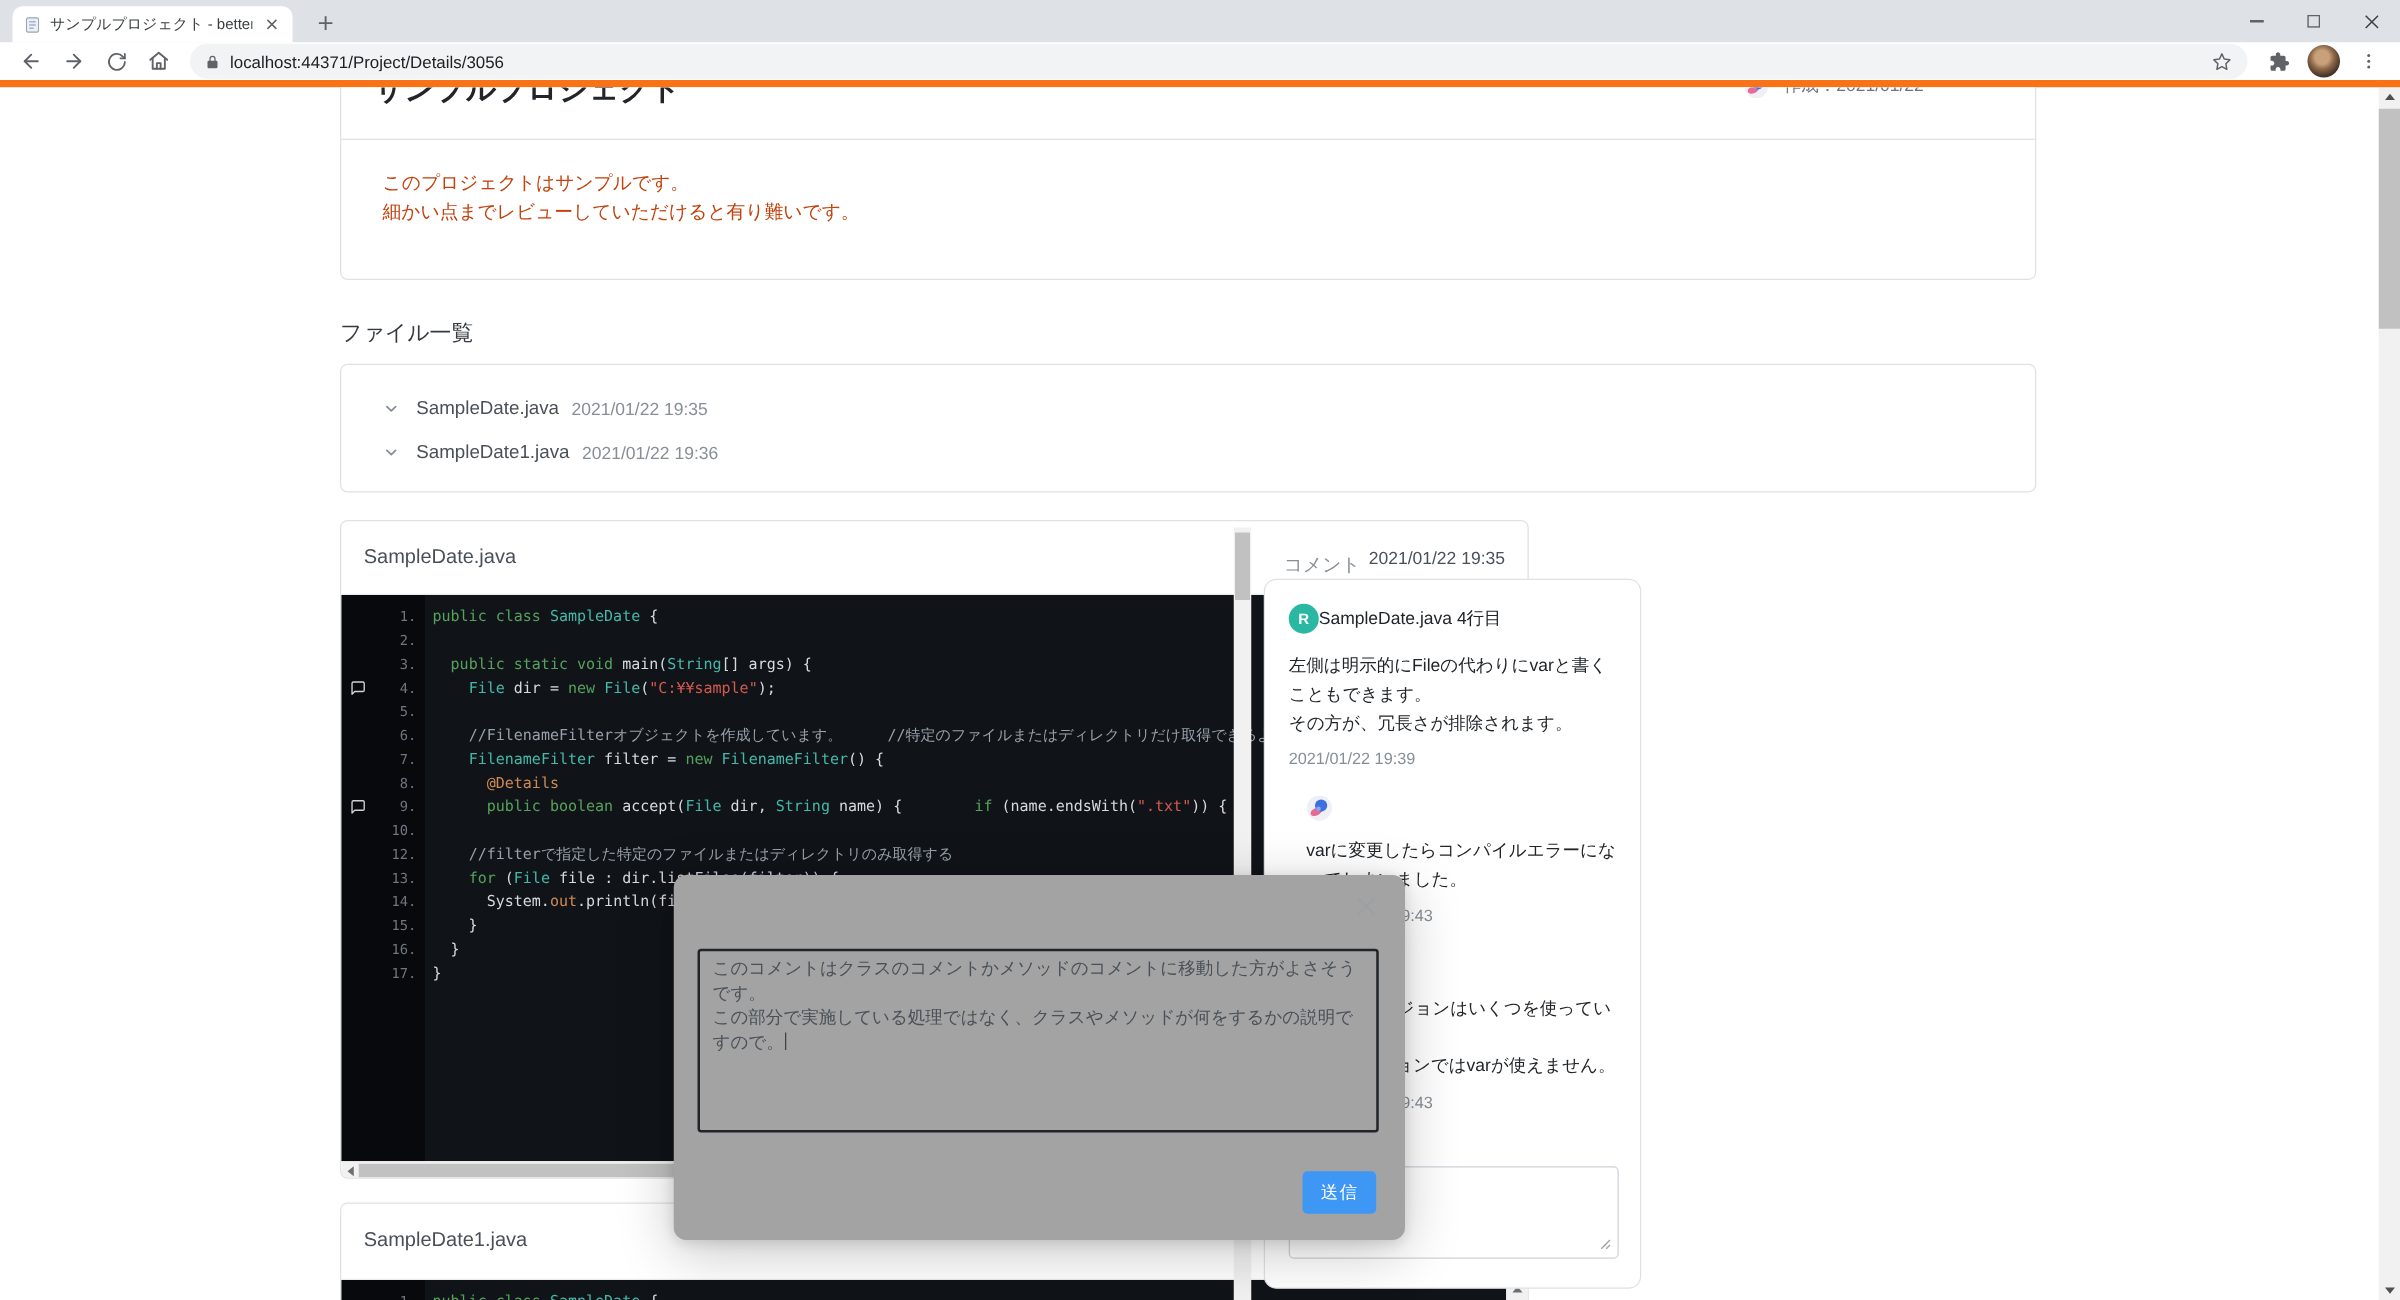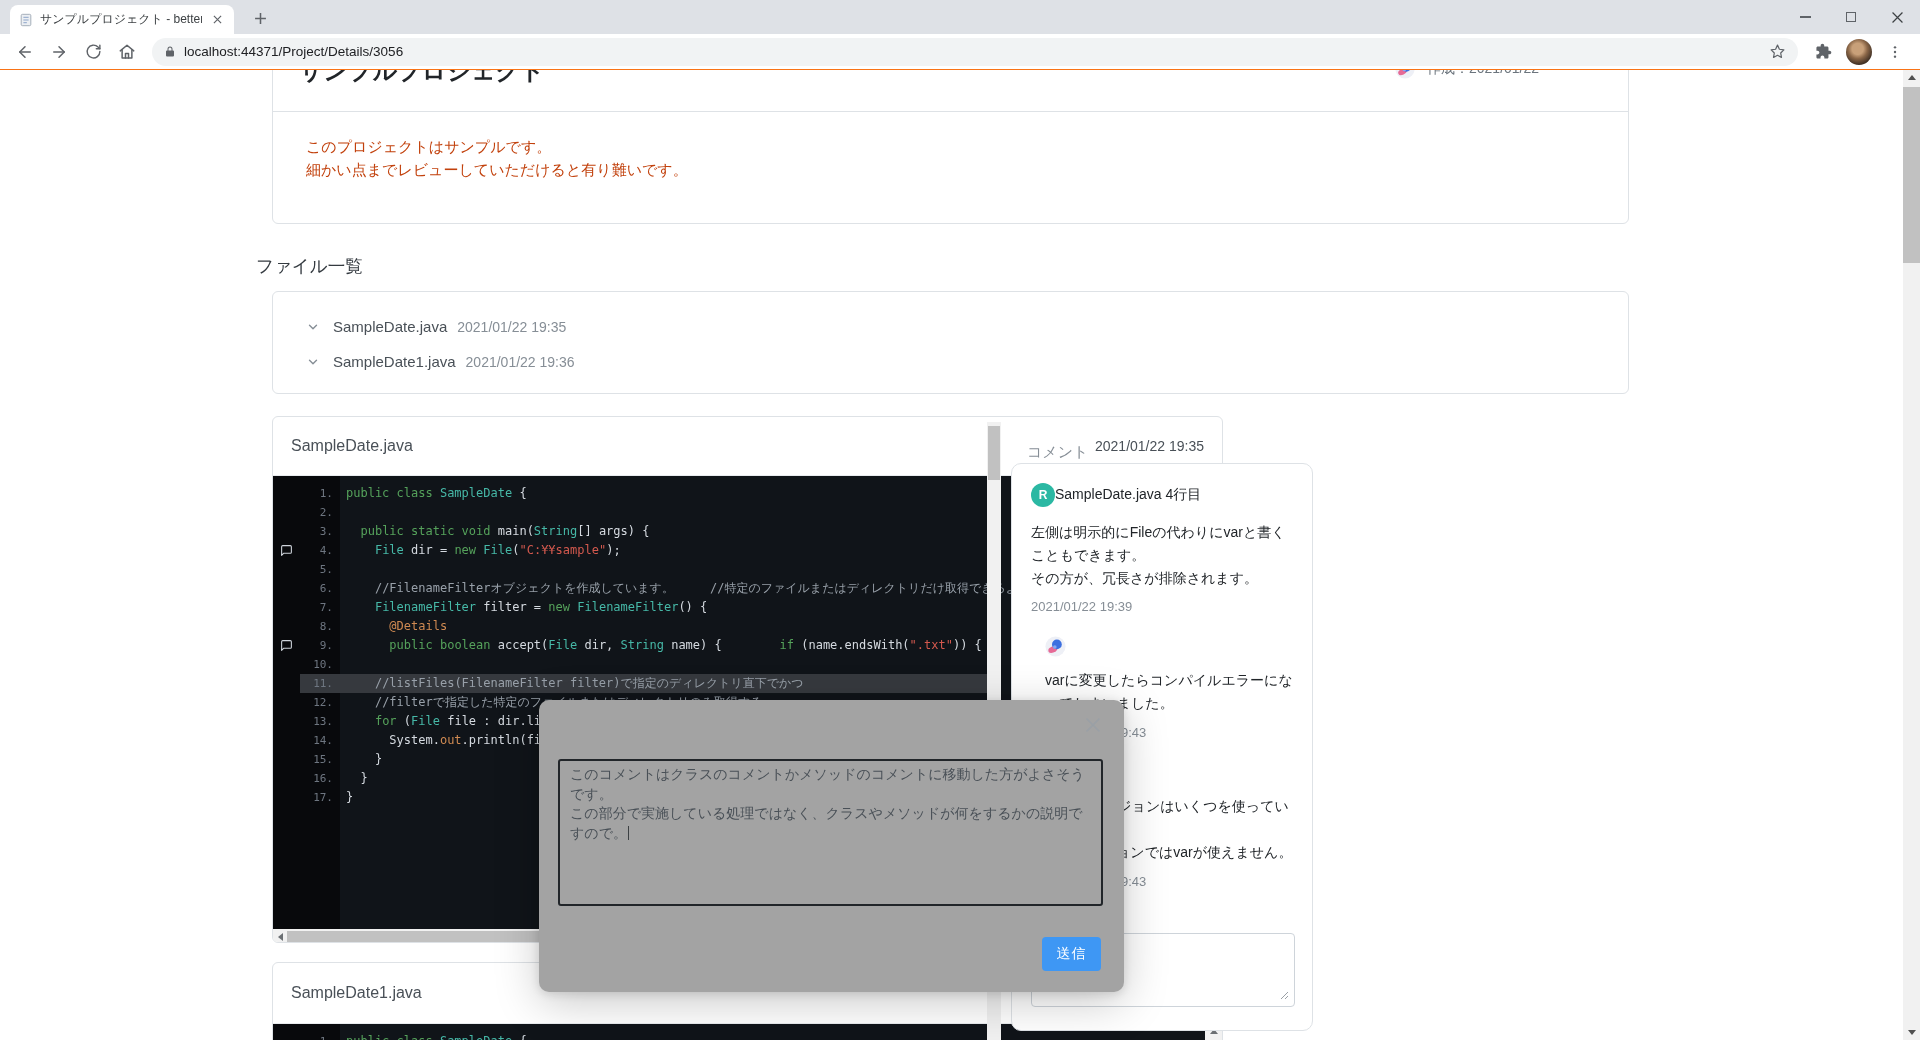--- a/index.html
+++ b/index.html
@@ -13,40 +13,40 @@
   .tab-title{flex:1;font-size:12px;color:#3c4043;white-space:nowrap;overflow:hidden;margin:0 7px;}
   .tab-close{width:17px;height:17px;border-radius:50%;display:flex;align-items:center;justify-content:center;flex:0 0 auto;}
   .newtab{position:absolute;left:248px;top:6px;width:24px;height:24px;display:flex;align-items:center;justify-content:center;border-radius:50%;}
   .wincontrols{position:absolute;right:0;top:0;height:34px;display:flex;}
   .wc{width:46px;height:34px;display:flex;align-items:center;justify-content:center;}
   .wc-min-glyph{width:11px;height:1.4px;background:#5f6368;}
   .wc-restore{position:relative;width:10px;height:10px;}
   .wc-restore .r1{position:absolute;left:0;bottom:0;width:8px;height:8px;border:1.2px solid #5f6368;background:#dee1e6;}
   .wc-restore .r2{position:absolute;right:0;top:0;width:8px;height:8px;border:1.2px solid #5f6368;}
 
-  .toolbar{position:absolute;left:0;top:34px;right:0;height:36px;background:#fff;border-bottom:1px solid #f97316;display:flex;align-items:center;padding:0 8px;box-sizing:border-box;}
+  .toolbar{position:absolute;left:0;top:34px;right:0;height:36px;background:#fff;border-bottom:6px solid #f97316;display:flex;align-items:center;padding:0 8px;box-sizing:border-box;}
   .navbtn{width:30px;height:30px;border-radius:50%;display:flex;align-items:center;justify-content:center;margin:0 2px;flex:0 0 auto;}
   .addressbar{flex:1;height:28px;background:#f1f3f4;border-radius:14px;display:flex;align-items:center;padding:0 12px;margin:0 8px;min-width:0;}
   .url{font-size:13.5px;color:#202124;flex:1;margin-left:8px;white-space:nowrap;overflow:hidden;}
   .tb-right{display:flex;align-items:center;flex:0 0 auto;}
   .avatar-photo{width:26px;height:26px;border-radius:50%;margin:0 6px;background:radial-gradient(circle at 45% 38%,#c8a079 0 26%,#8a6647 45%,#463528 70%,#17191c 100%);}
 
   
   .page{position:absolute;left:0;top:70px;width:1903px;height:970px;background:#fff;overflow:hidden;}
   .card{position:absolute;background:#fff;border:1px solid #dee2e6;border-radius:6px;box-sizing:border-box;}
 
   .header-card{left:272px;top:-40px;width:1357px;height:194px;}
   .proj-title{position:absolute;left:26px;top:24px;margin:0;font-size:24px;font-weight:600;color:#212529;}
   .creator{position:absolute;left:1122px;top:28px;display:flex;align-items:center;}
   .creator .u-av{width:20px;height:20px;}
   .created-label{font-size:14px;color:#6c757d;margin-left:12px;white-space:nowrap;}
   .header-rule{position:absolute;left:0;right:0;top:80px;border-top:1px solid #dee2e6;}
   .desc{position:absolute;left:33px;top:104px;font-size:15px;line-height:23px;color:#c2410c;}
 
-  .files-heading{position:absolute;left:256px;top:184px;margin:0;font-size:17.5px;font-weight:400;color:#343a40;}
+  .files-heading{position:absolute;left:272px;top:184px;margin:0;font-size:17.5px;font-weight:400;color:#343a40;}
   .files-card{left:272px;top:221px;width:1357px;height:103px;padding:17px 0 0 33px;}
   .file-row{height:35px;display:flex;align-items:center;}
   .chev{width:14px;height:14px;display:flex;align-items:center;}
   .file-name{font-size:15px;color:#495057;margin-left:13px;}
   .file-date{font-size:14px;color:#868e96;margin-left:10px;}
 
   
   .code-card{left:272px;top:346px;width:951px;height:527px;overflow:hidden;}
   .code-card.second{top:892px;height:300px;}
   .code-head{height:59px;display:flex;align-items:center;justify-content:space-between;padding:0 18px;border-bottom:1px solid #e9ecef;box-sizing:border-box;}
@@ -340,27 +340,20 @@
                 <span class="ln-rest">
                   <span class="ln-num">9.</span>
                   <span class="ln-code"><span class="tok-pl">      </span><span class="tok-kw">public boolean </span><span class="tok-pl">accept(</span><span class="tok-ty">File</span><span class="tok-pl"> dir, </span><span class="tok-ty">String</span><span class="tok-pl"> name) {        </span><span class="tok-kw">if</span><span class="tok-pl"> (name.endsWith(</span><span class="tok-st">".txt"</span><span class="tok-pl">)) {        </span><span class="tok-kw">return true</span><span class="tok-pl">;        }        </span></span>
                 </span>
               </div>
               <div class="code-line">
                 <span class="icon-cell"></span>
                 <span class="ln-rest">
                   <span class="ln-num">10.</span>
                   <span class="ln-code"></span>
-                </span>
-              </div>
-              <div class="code-line hl">
-                <span class="icon-cell"></span>
-                <span class="ln-rest">
-                  <span class="ln-num">11.</span>
-                  <span class="ln-code"><span class="tok-pl">    </span><span class="tok-cm">//listFiles(FilenameFilter filter)で指定のディレクトリ直下でかつ</span></span>
                 </span>
               </div>
               <div class="code-line">
                 <span class="icon-cell"></span>
                 <span class="ln-rest">
                   <span class="ln-num">12.</span>
                   <span class="ln-code"><span class="tok-pl">    </span><span class="tok-cm">//filterで指定した特定のファイルまたはディレクトリのみ取得する</span></span>
                 </span>
               </div>
               <div class="code-line">

